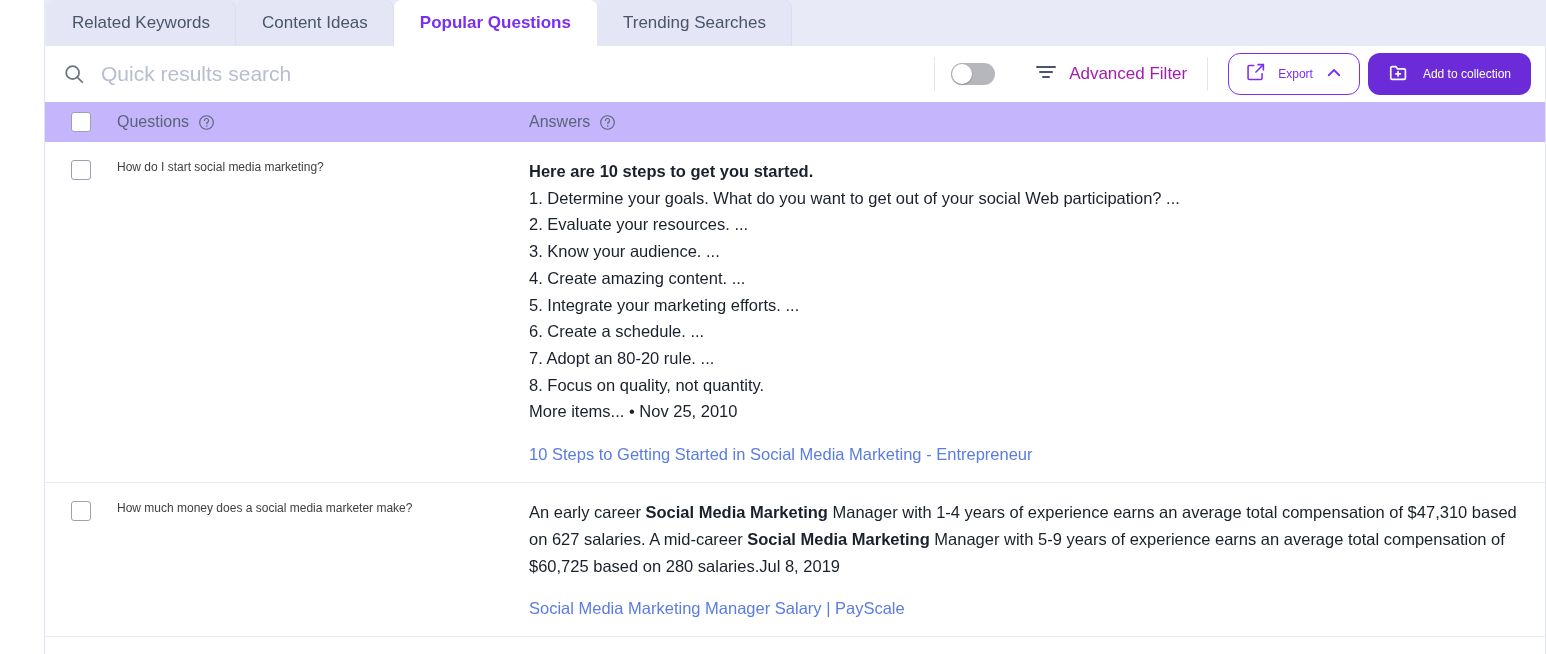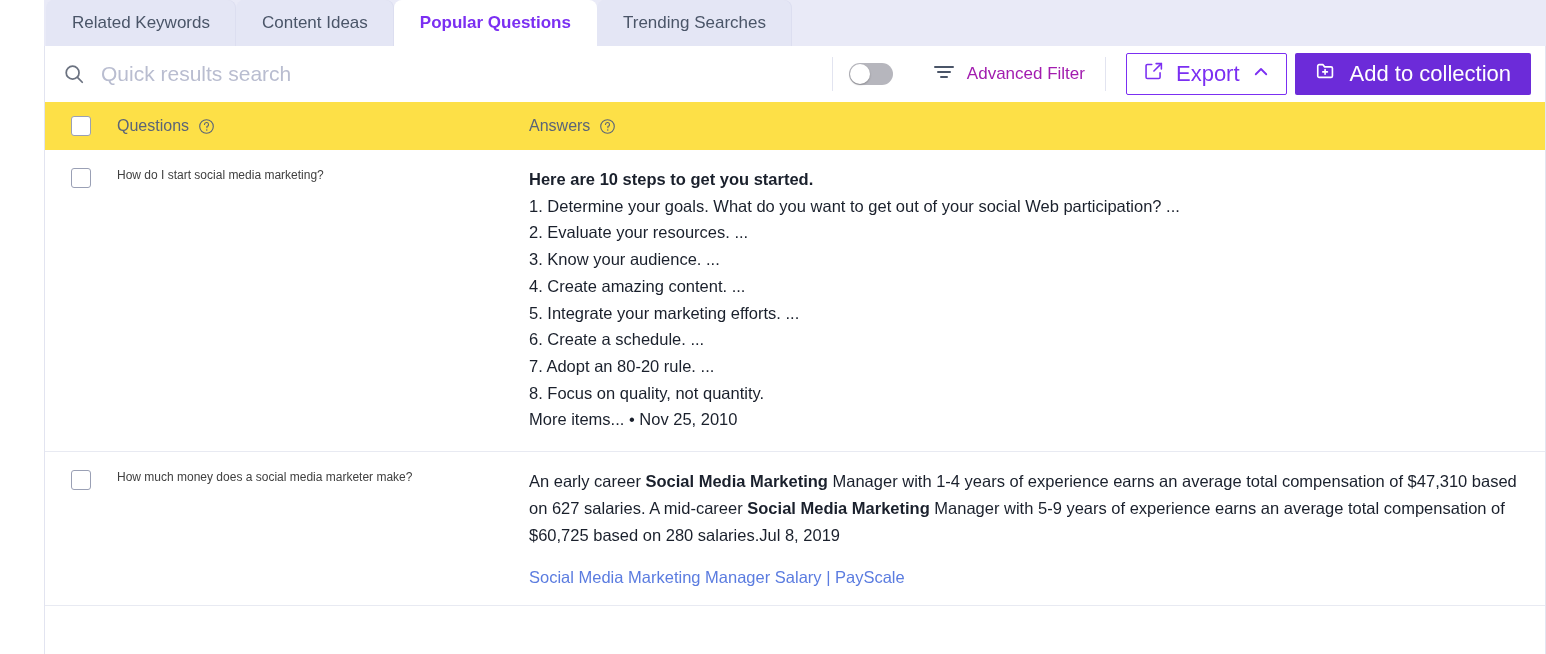--- a/index.html
+++ b/index.html
@@ -87,39 +87,39 @@
   .filter-btn {
     display: flex; align-items: center; gap: 12px;
     margin-left: 40px; cursor: pointer; flex: 0 0 auto;
   }
   .filter-label { font-size: 17px; color: #a21caf; white-space: nowrap; }
 
   .divider-v2 { width: 1px; height: 34px; background: #e2e4f0; margin: 0 20px; flex: 0 0 auto; }
 
   .btn {
     display: flex; align-items: center;
-    height: 42px; border-radius: 2px;
-    font-size: 22px; cursor: pointer;
+    height: 42px; border-radius: 12px;
+    font-size: 12px; cursor: pointer;
     white-space: nowrap; flex: 0 0 auto;
   }
   .btn-export {
     border: 1.5px solid #7b2ff2;
     background: #ffffff; color: #7b2ff2;
     padding: 0 16px; gap: 12px;
   }
   .btn-add {
     background: #6c2bd9; color: #ffffff;
     padding: 0 20px; gap: 13px; border: none;
     margin-left: 8px;
   }
 
   
   .thead {
-    height: 48px;
-    background: #fde047;
+    height: 40px;
+    background: #c4b5fd;
     display: flex; align-items: center;
     position: relative;
   }
   .col-check { width: 72px; display: flex; justify-content: center; flex: 0 0 auto; }
   .col-q { width: 412px; flex: 0 0 auto; display: flex; align-items: center; gap: 9px; }
   .col-a { flex: 1 1 auto; display: flex; align-items: center; gap: 9px; padding-right: 14px; }
   .th-label { font-size: 16px; color: #5a6478; }
 
   .checkbox {
     width: 20px; height: 20px;
@@ -275,20 +275,21 @@
             <div>2. Evaluate your resources. ...</div>
             <div>3. Know your audience. ...</div>
             <div>4. Create amazing content. ...</div>
             <div>5. Integrate your marketing efforts. ...</div>
             <div>6. Create a schedule. ...</div>
             <div>7. Adopt an 80-20 rule. ...</div>
             <div>8. Focus on quality, not quantity.</div>
           </div>
           <div>More items... • Nov 25, 2010</div>
         </div>
+        <a class="a-link">10 Steps to Getting Started in Social Media Marketing - Entrepreneur</a>
       </div>
     </div>
 
     <div class="row">
       <div class="col-check">
         <div class="checkbox"></div>
       </div>
       <div class="col-q">
         <div class="q-text">How much money does a social media marketer make?</div>
       </div>

